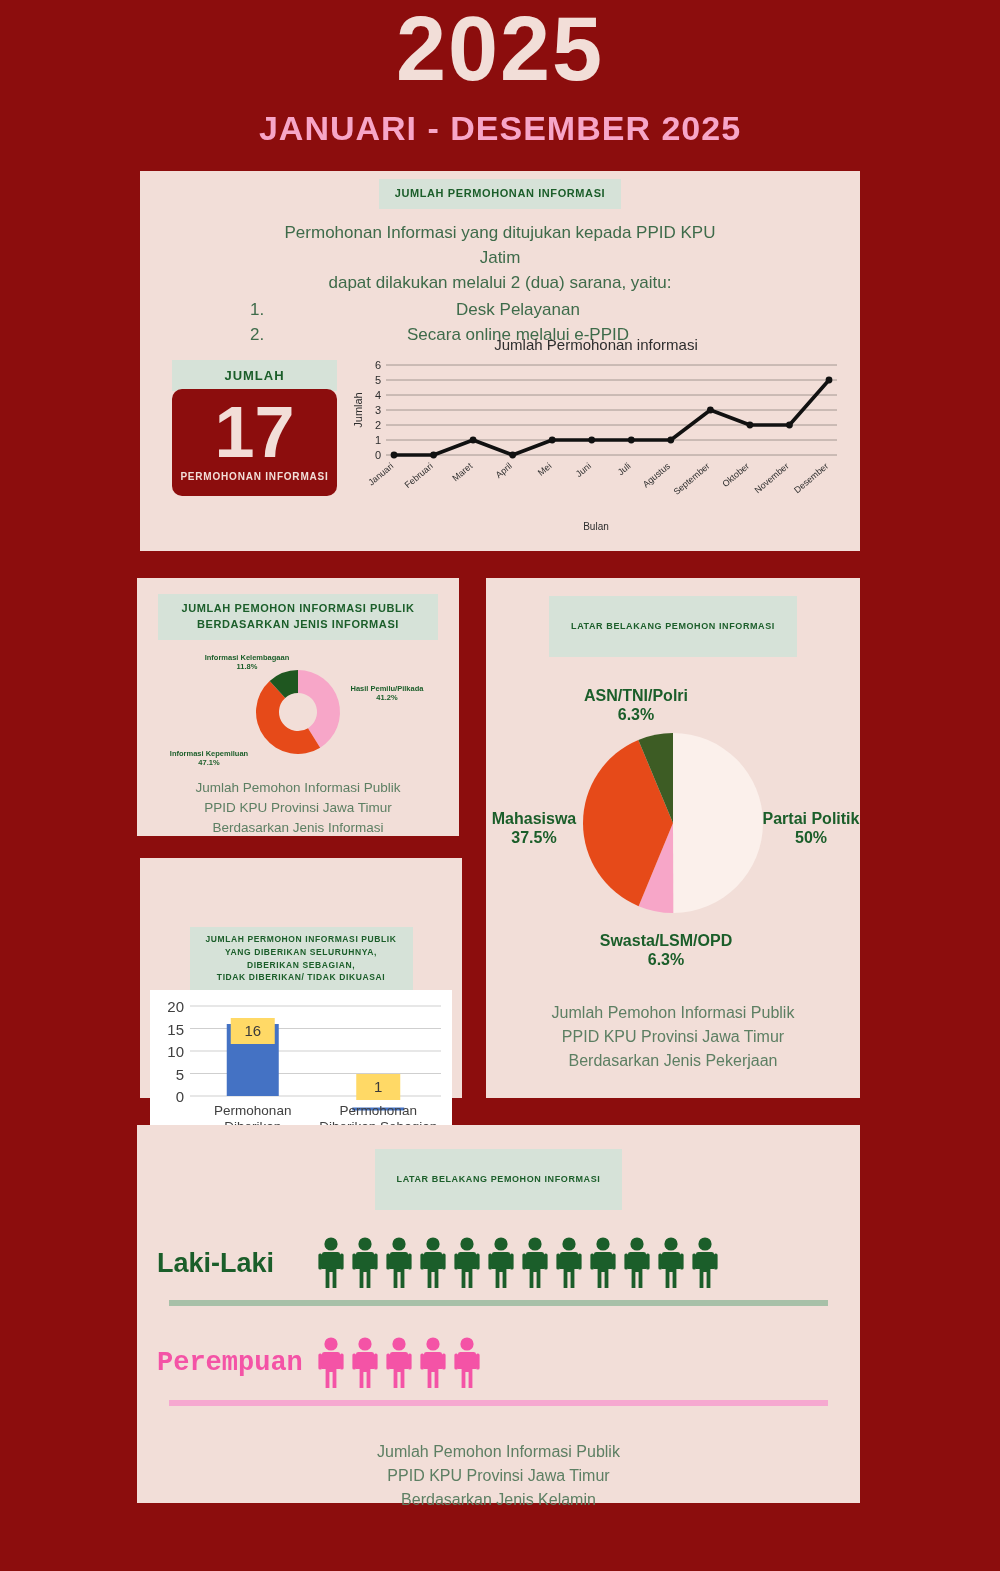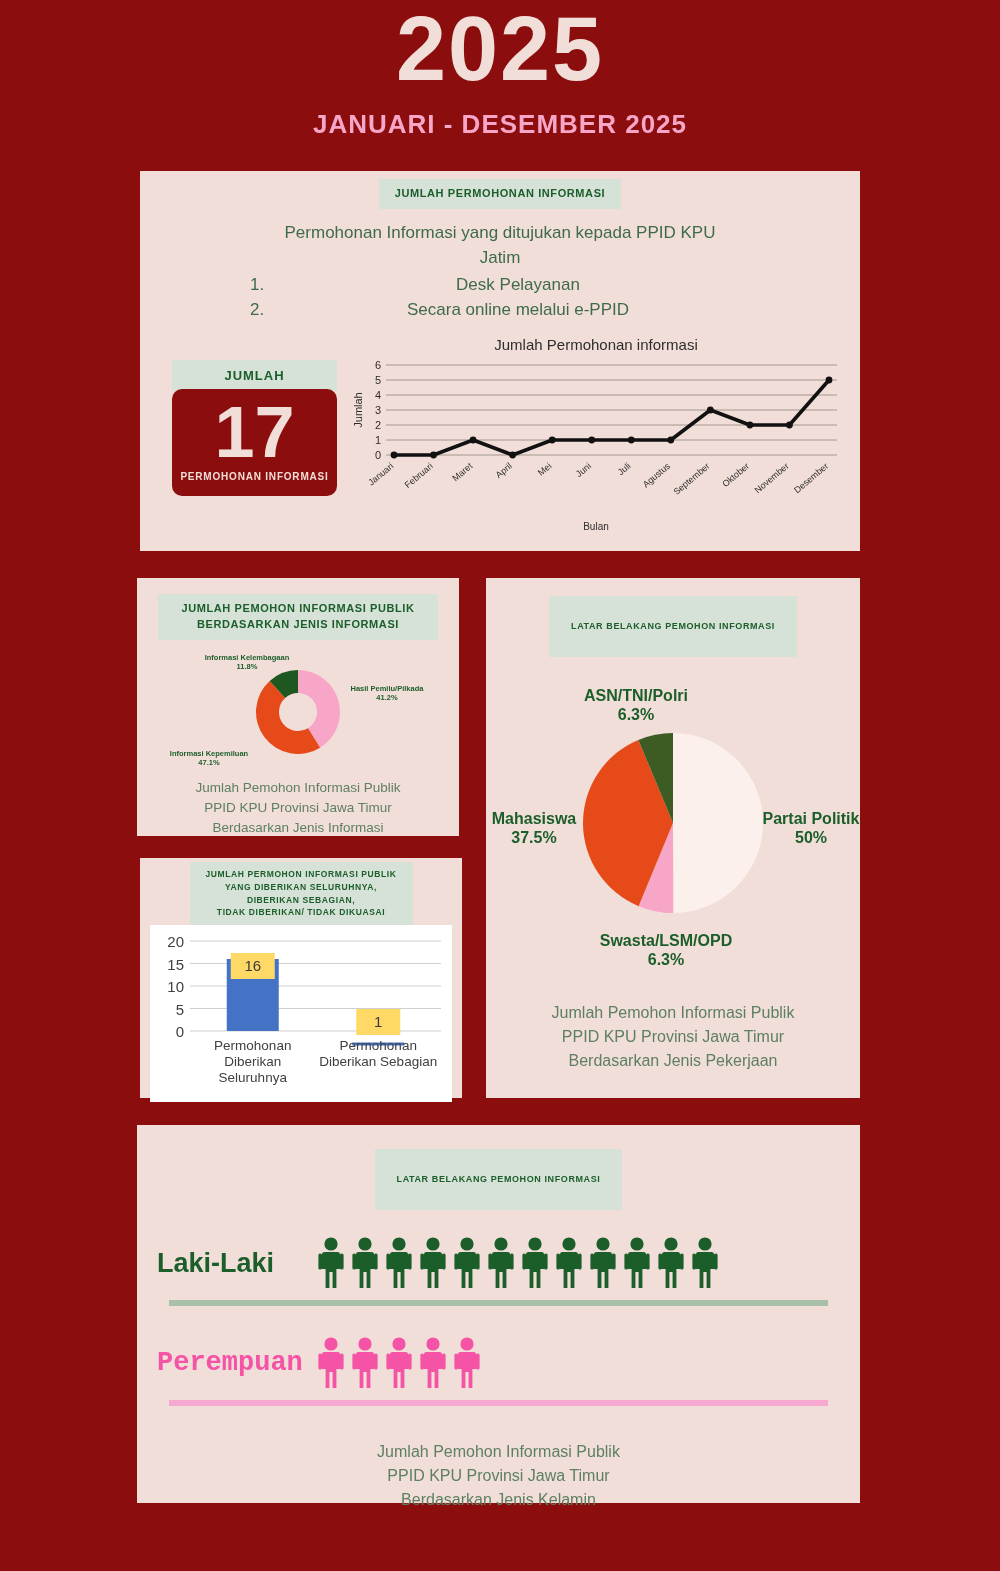--- a/index.html
+++ b/index.html
@@ -13,21 +13,21 @@
   .page{width:1000px;height:1571px;position:relative;}
 
   
   .header{ text-align:center; padding-top:8px; }
   .year{
     font-size:90px; line-height:0.92; font-weight:bold;
     color:#F2DED8; letter-spacing:2px;
   }
   .subtitle{
     margin-top:18px;
-    font-size:26px; font-weight:bold; letter-spacing:1px;
+    font-size:34px; font-weight:bold; letter-spacing:1px;
     color:#F7A6C8;
   }
 
   
   .card{ background:#F2DED8; position:absolute; }
 
   
   .chip{
     background:#D6E2D8;
     color:#1B5E2A;
@@ -111,20 +111,21 @@
 
   <div class="card" id="card-intro">
 
     <div style="text-align:center;padding-top:8px;">
       <span class="chip">JUMLAH PERMOHONAN INFORMASI</span>
     </div>
 
     <div class="intro-body">
       <div>Permohonan Informasi yang ditujukan kepada PPID KPU</div>
       <div>Jatim</div>
+      <div>dapat dilakukan melalui 2 (dua) sarana, yaitu:</div>
       <div class="intro-list">
         <div class="intro-li">
           <span class="num">1.</span>
           <span class="txt">Desk Pelayanan</span>
         </div>
         <div class="intro-li">
           <span class="num">2.</span>
           <span class="txt">Secara online melalui e-PPID</span>
         </div>
       </div>
@@ -205,21 +206,21 @@
         <text x="110" y="25" text-anchor="middle" fill="#1B5E2A" font-size="7.5" font-weight="bold" font-family="&quot;Liberation Sans&quot;, sans-serif">11.8%</text>
       </svg>
     <div class="caption" style="margin-top:4px;">
       <div>Jumlah Pemohon Informasi Publik</div>
       <div>PPID KPU Provinsi Jawa Timur</div>
       <div>Berdasarkan Jenis Informasi</div>
     </div>
   </div>
 
   <div class="card" id="card-bar">
-    <div style="text-align:center;padding-top:4px;">
+    <div style="text-align:center;padding-top:28px;margin-top:41px;">
       <span class="chip sm" style="width:195px;">
         <span>JUMLAH PERMOHON INFORMASI PUBLIK</span><br>
         <span>YANG DIBERIKAN SELURUHNYA, DIBERIKAN SEBAGIAN,</span><br>
         <span>TIDAK DIBERIKAN/ TIDAK DIKUASAI</span>
       </span>
     </div>
     <div class="barplot">
       <svg id="bar-svg" width="290" height="163" viewBox="0 0 290 163">
           <line x1="34" y1="100" x2="285" y2="100" stroke="#cfcfcf" stroke-width="1"></line>
           <text x="28" y="106" text-anchor="end" fill="#404040" font-size="15" font-family="&quot;Liberation Sans&quot;, sans-serif">0</text>

